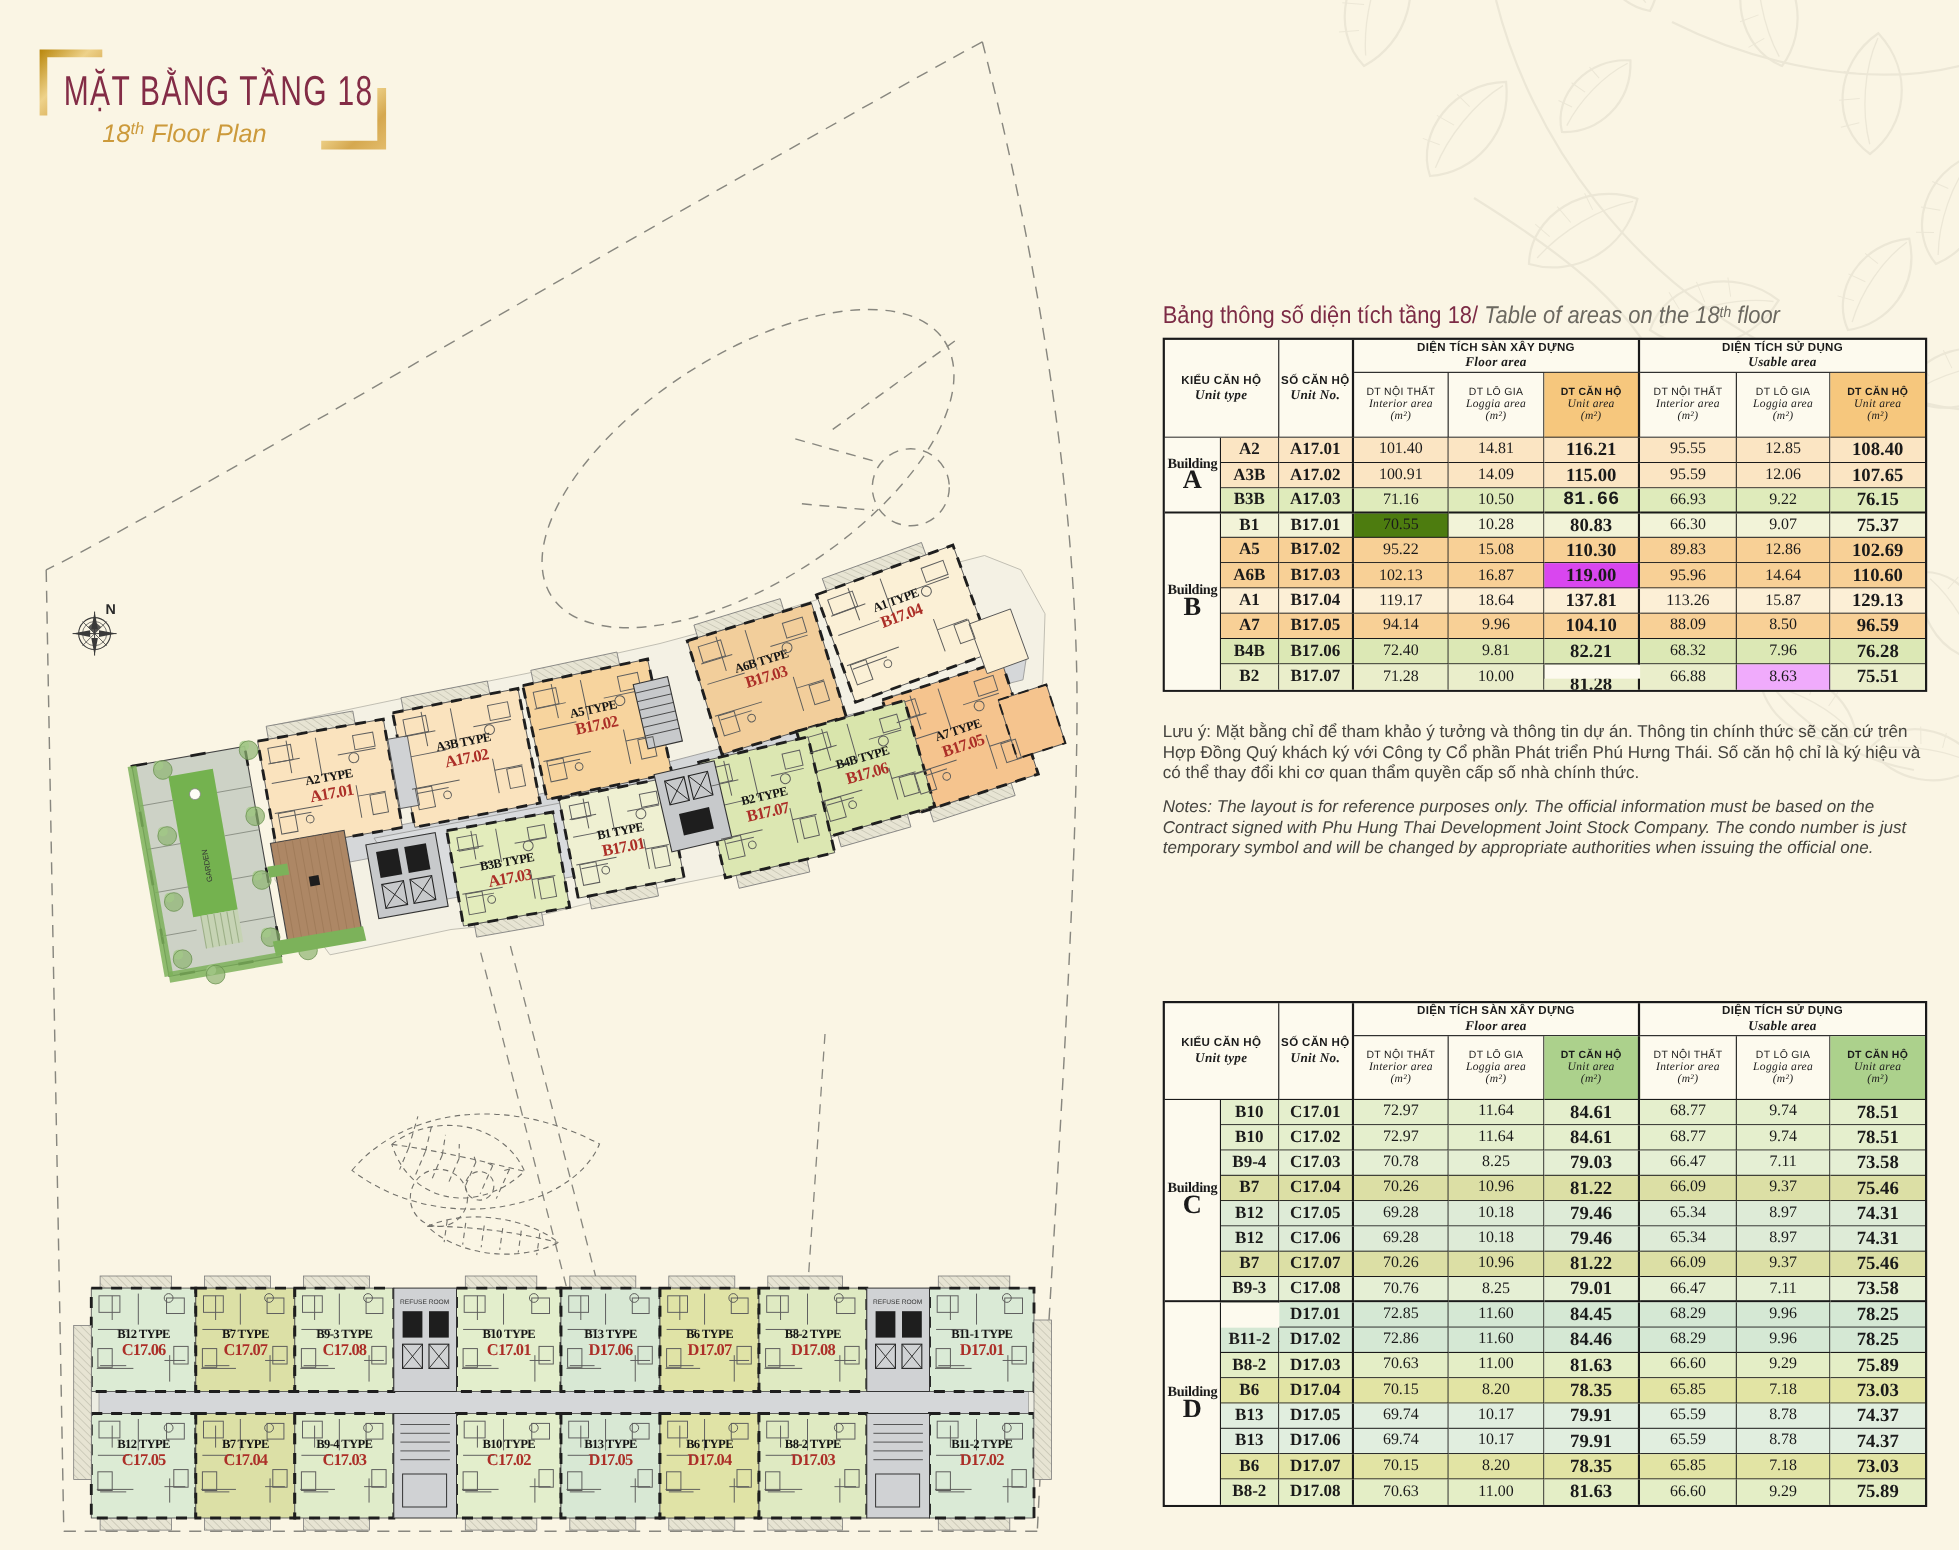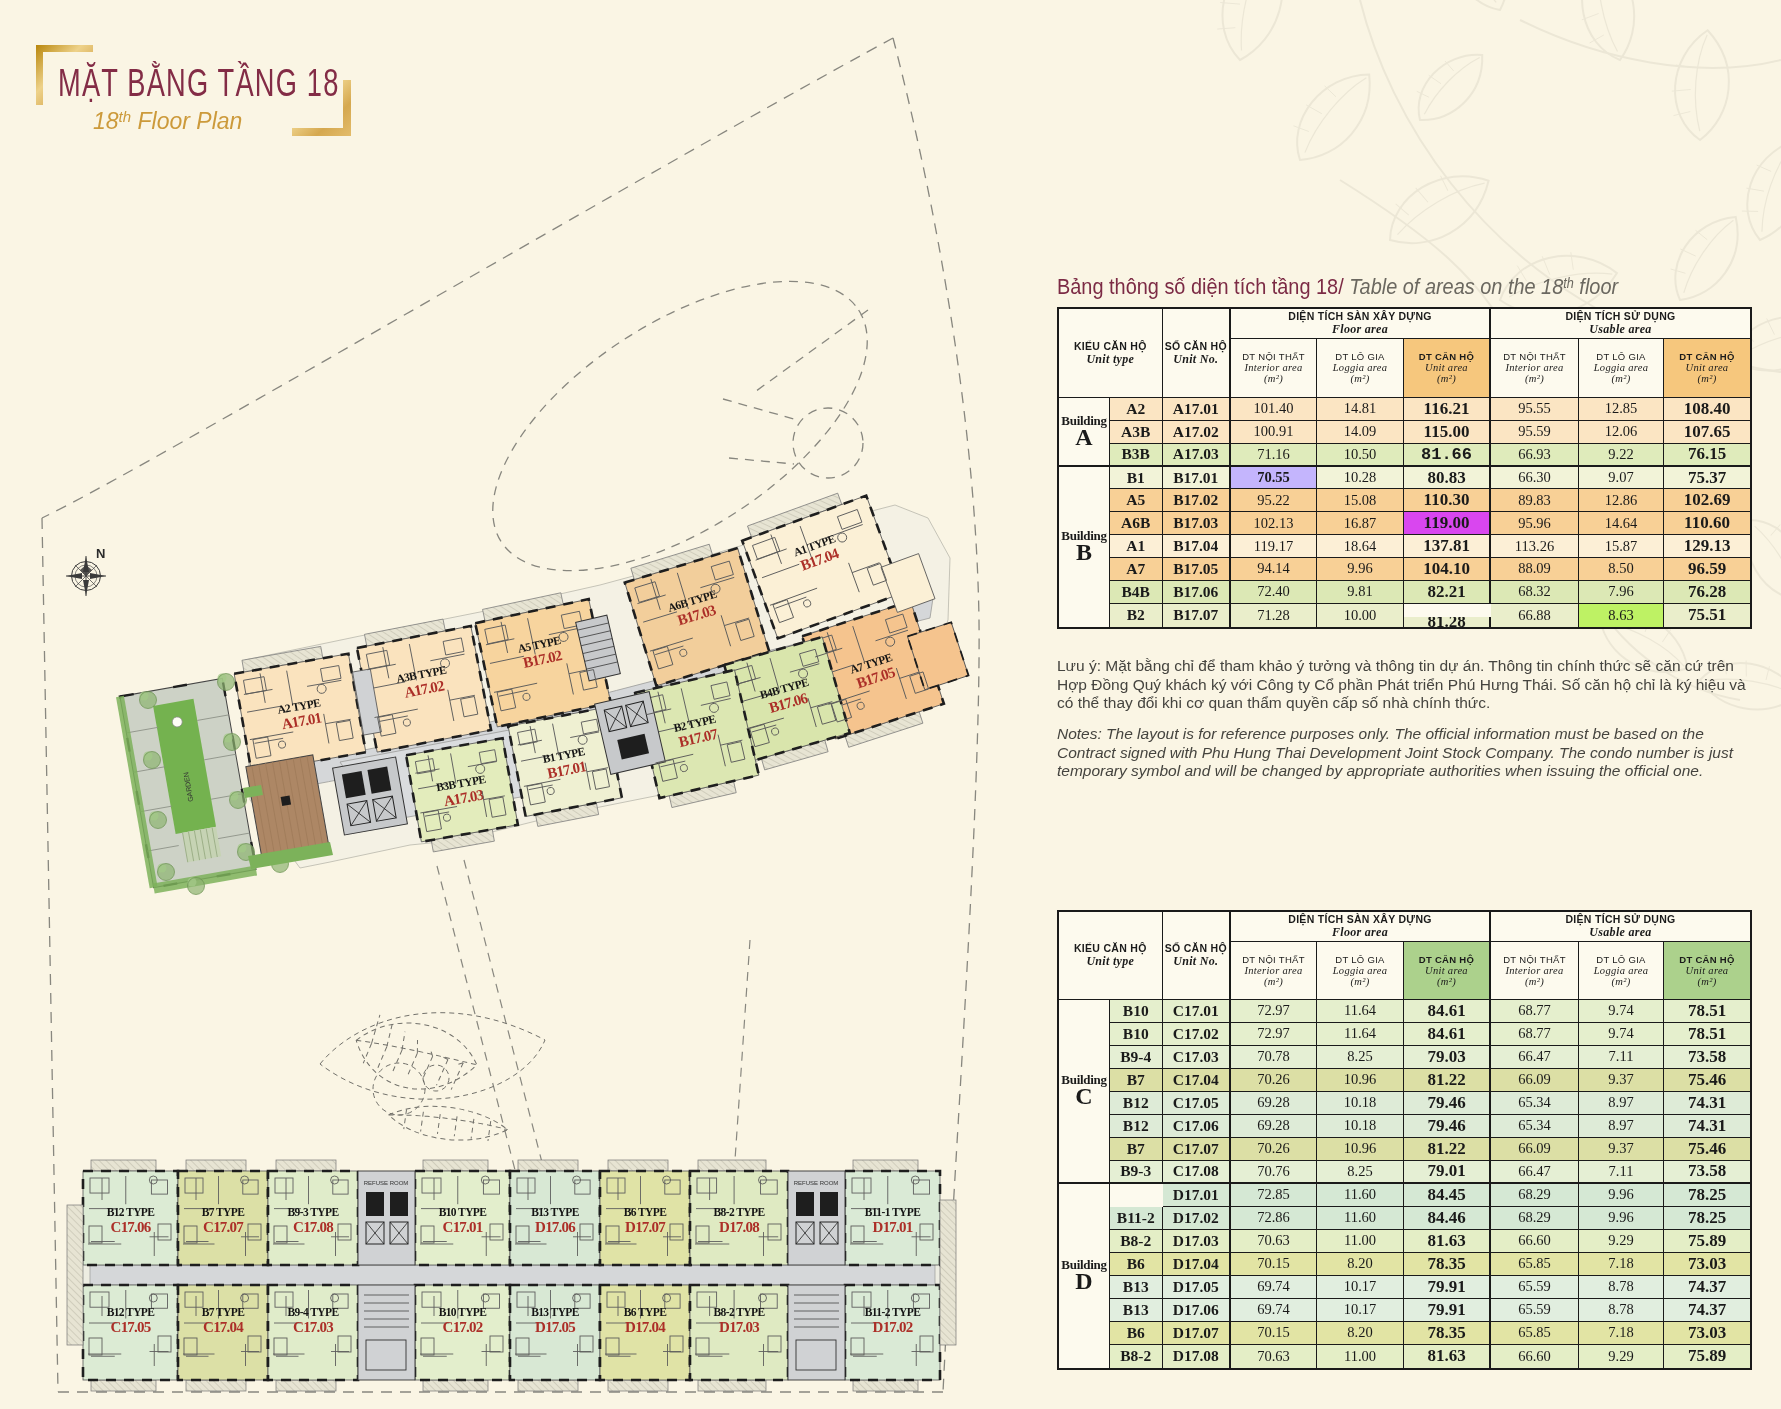--- a/index.html
+++ b/index.html
@@ -850,21 +850,21 @@
 <div class="tname" style="grid-column:2;grid-row:5;background:#DFEBBB;border-bottom-width:2px;">B3B</div>
 <div class="tname thickR" style="grid-column:3;grid-row:5;background:#DFEBBB;border-bottom-width:2px;">A17.03</div>
 <div class="num" style="grid-column:4;grid-row:5;background:#DFEBBB;border-bottom-width:2px;">71.16</div>
 <div class="num" style="grid-column:5;grid-row:5;background:#DFEBBB;border-bottom-width:2px;">10.50</div>
 <div class="bignum" style="grid-column:6;grid-row:5;background:#DFEBBB;border-bottom-width:2px;border-right-width:2px;font-family:Liberation Mono, monospace;">81.66</div>
 <div class="num" style="grid-column:7;grid-row:5;background:#DFEBBB;border-bottom-width:2px;">66.93</div>
 <div class="num" style="grid-column:8;grid-row:5;background:#DFEBBB;border-bottom-width:2px;">9.22</div>
 <div class="bignum" style="grid-column:9;grid-row:5;background:#DFEBBB;border-bottom-width:2px;border-right:none;">76.15</div>
 <div class="tname" style="grid-column:2;grid-row:6;background:#F2F3D8;">B1</div>
 <div class="tname thickR" style="grid-column:3;grid-row:6;background:#F2F3D8;">B17.01</div>
-<div class="num" style="grid-column:4;grid-row:6;background:#c4b5fd;font-weight:bold;">70.55</div>
+<div class="num" style="grid-column:4;grid-row:6;background:#4d7c0f;">70.55</div>
 <div class="num" style="grid-column:5;grid-row:6;background:#F2F3D8;">10.28</div>
 <div class="bignum" style="grid-column:6;grid-row:6;background:#F2F3D8;border-right-width:2px;">80.83</div>
 <div class="num" style="grid-column:7;grid-row:6;background:#F2F3D8;">66.30</div>
 <div class="num" style="grid-column:8;grid-row:6;background:#F2F3D8;">9.07</div>
 <div class="bignum" style="grid-column:9;grid-row:6;background:#F2F3D8;border-right:none;">75.37</div>
 <div class="tname" style="grid-column:2;grid-row:7;background:#F8D096;">A5</div>
 <div class="tname thickR" style="grid-column:3;grid-row:7;background:#F8D096;">B17.02</div>
 <div class="num" style="grid-column:4;grid-row:7;background:#F8D096;">95.22</div>
 <div class="num" style="grid-column:5;grid-row:7;background:#F8D096;">15.08</div>
 <div class="bignum" style="grid-column:6;grid-row:7;background:#F8D096;border-right-width:2px;">110.30</div>
@@ -902,21 +902,21 @@
 <div class="bignum" style="grid-column:6;grid-row:11;background:#DCE8B5;border-right-width:2px;">82.21</div>
 <div class="num" style="grid-column:7;grid-row:11;background:#DCE8B5;">68.32</div>
 <div class="num" style="grid-column:8;grid-row:11;background:#DCE8B5;">7.96</div>
 <div class="bignum" style="grid-column:9;grid-row:11;background:#DCE8B5;border-right:none;">76.28</div>
 <div class="tname" style="grid-column:2;grid-row:12;background:#EAEECB;border-bottom:none;">B2</div>
 <div class="tname thickR" style="grid-column:3;grid-row:12;background:#EAEECB;border-bottom:none;">B17.07</div>
 <div class="num" style="grid-column:4;grid-row:12;background:#EAEECB;border-bottom:none;font-family:Liberation Serif, serif;">71.28</div>
 <div class="num" style="grid-column:5;grid-row:12;background:#EAEECB;border-bottom:none;">10.00</div>
 <div class="bignum" style="grid-column:6;grid-row:12;background:#EAEECB;border-bottom:none;border-right-width:2px;margin-top:13px;">81.28</div>
 <div class="num" style="grid-column:7;grid-row:12;background:#EAEECB;border-bottom:none;">66.88</div>
-<div class="num" style="grid-column:8;grid-row:12;background:#bef264;border-bottom:none;text-align:center;">8.63</div>
+<div class="num" style="grid-column:8;grid-row:12;background:#f0abfc;border-bottom:none;text-align:center;">8.63</div>
 <div class="bignum" style="grid-column:9;grid-row:12;background:#EAEECB;border-bottom:none;border-right:none;">75.51</div>
 </div>
 
 <div class="notes" style="top:657px">Lưu ý: Mặt bằng chỉ để tham khảo ý tưởng và thông tin dự án. Thông tin chính thức sẽ căn cứ trên Hợp Đồng Quý khách ký với Công ty Cổ phần Phát triển Phú Hưng Thái. Số căn hộ chỉ là ký hiệu và có thể thay đổi khi cơ quan thẩm quyền cấp số nhà chính thức.</div>
 
 <div class="notes en" style="top:725px">Notes: The layout is for reference purposes only. The official information must be based on the Contract signed with Phu Hung Thai Development Joint Stock Company. The condo number is just temporary symbol and will be changed by appropriate authorities when issuing the official one.</div>
 
 <div class="tbl" style="left:1057px;top:910px;grid-template-columns:51px 52.5px 68.5px 86px 87px 87px 88px 85px 86px;grid-template-rows:29.5px 58px 23.0px 23.0px 23.0px 23.0px 23.0px 23.0px 23.0px 23.0px 23.0px 23.0px 23.0px 23.0px 23.0px 23.0px 23.0px 23.0px">
 <div class="hd" style="grid-column:1/3;grid-row:1/3;border-right-width:1px">KIỂU CĂN HỘ<span class="it">Unit type</span></div>
 <div class="hd thickR" style="grid-column:3;grid-row:1/3">SỐ CĂN HỘ<span class="it">Unit No.</span></div>

